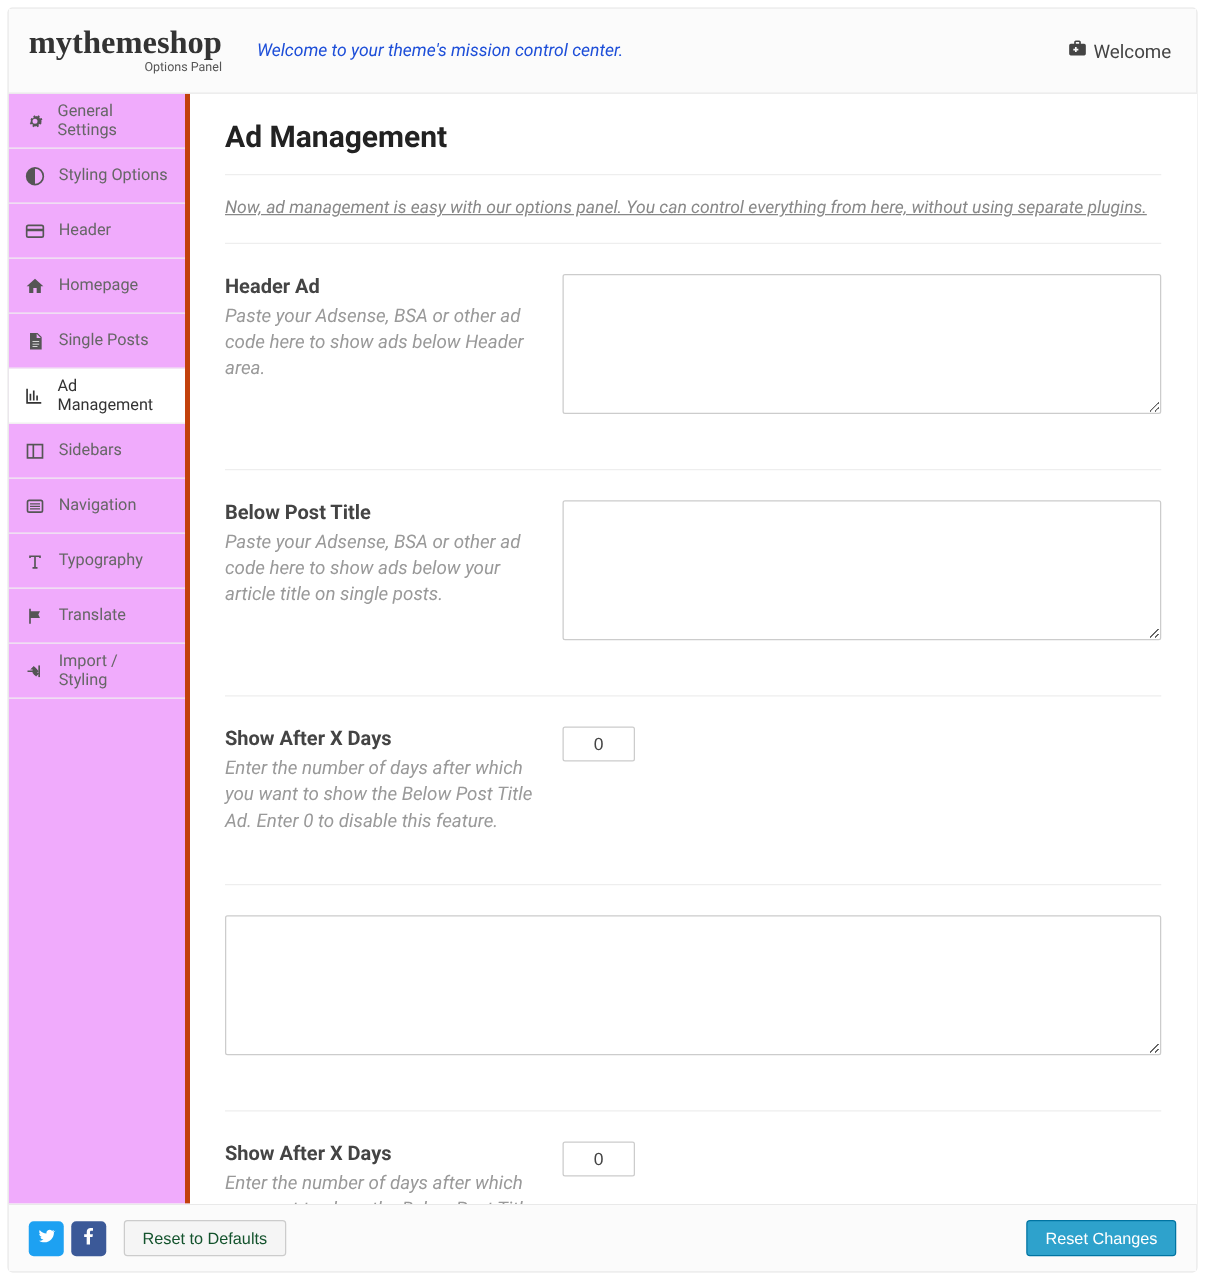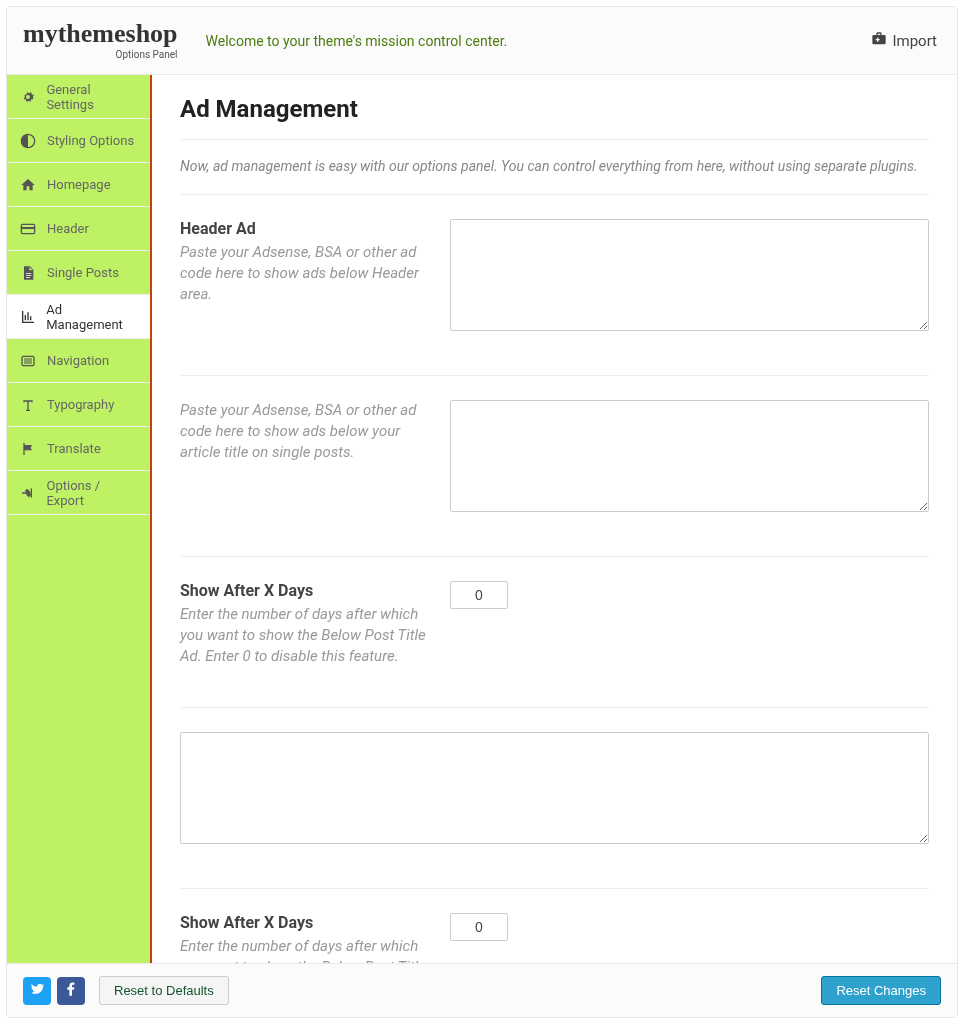--- a/index.html
+++ b/index.html
@@ -40,41 +40,42 @@
   color: #333;
   line-height: 1;
 }
 .logo-sub {
   font-size: 10px;
   color: #555;
   margin-top: 2px;
   margin-left: 16px;
 }
 .welcome {
-  color: #4d7c0f;
+  color: #1d4ed8;
   font-size: 14px;
   flex: 1;
+  font-style: italic;
 }
 .support-link {
   color: #444;
   font-size: 15px;
   text-decoration: none;
   display: flex;
   align-items: center;
   gap: 5px;
 }
 .body {
   display: flex;
   flex: 1;
   overflow: hidden;
 }
 .sidebar {
   width: 145px;
-  border-right: 2px solid #c2410c;
-  background: #bef264;
+  border-right: 4px solid #c2410c;
+  background: #f0abfc;
 }
 .nav-item {
   display: flex;
   align-items: center;
   padding: 0 12px;
   height: 44px;
   border-bottom: 1px solid #efefef;
   color: #666;
   font-size: 13px;
   cursor: pointer;
@@ -106,20 +107,21 @@
   padding-bottom: 16px;
   border-bottom: 1px solid #eee;
   margin-bottom: 18px;
 }
 .page-desc {
   font-style: italic;
   color: #888;
   font-size: 14px;
   padding-bottom: 20px;
   border-bottom: 1px solid #eee;
+  text-decoration: underline;
 }
 .field {
   display: flex;
   padding: 24px 0 40px 0;
   border-bottom: 1px solid #eee;
 }
 .field-label {
   width: 270px;
   padding-right: 20px;
 }
@@ -206,21 +208,21 @@
   <div class="header">
     <div class="logo">
       <span class="logo-text">mythemeshop</span>
       <span class="logo-sub">Options Panel</span>
     </div>
     <div class="welcome">Welcome to your theme's mission control center.</div>
     <a class="support-link">
       <span><svg viewBox="0 0 24 24">
             <path d="M20 6h-4V4a2 2 0 0 0-2-2h-4a2 2 0 0 0-2 2v2H4a2 2 0 0 0-2 2v10a2 2 0 0 0 2 2h16a2 2 0 0 0 2-2V8a2 2 0 0 0-2-2zm-10-2h4v2h-4V4zm3 10h-2v2h-2v-2H7v-2h2v-2h2v2h2v2z"></path>
           </svg></span>
-      <span>Import</span>
+      <span>Welcome</span>
     </a>
   </div>
 
   <div class="body">
 
     <div class="sidebar">
       <div class="nav-item">
         <span class="nav-icon">
             <svg viewBox="0 0 24 24">
               <path d="M19.4 13l.6-1-.6-1 1.5-1.2-1-1.7-1.9.5-.8-.8.5-1.9-1.7-1-1.2 1.5-1-.6-1 .6-1.2-1.5-1.7 1 .5 1.9-.8.8-1.9-.5-1 1.7L7.2 11l-.6 1 .6 1-1.5 1.2 1 1.7 1.9-.5.8.8-.5 1.9 1.7 1 1.2-1.5 1 .6 1-.6 1.2 1.5 1.7-1-.5-1.9.8-.8 1.9.5 1-1.7L19.4 13zM12 15a3 3 0 1 1 0-6 3 3 0 0 1 0 6z"></path>
@@ -233,50 +235,59 @@
             <svg viewBox="0 0 24 24">
               <path d="M12 2a10 10 0 1 0 0 20V2z"></path>
               <circle cx="12" cy="12" r="10" fill="none" stroke="currentColor" stroke-width="2"></circle>
             </svg>
           </span>
         <span>Styling Options</span>
       </div>
       <div class="nav-item">
         <span class="nav-icon">
             <svg viewBox="0 0 24 24">
-              <path d="M12 3l10 9h-3v8h-5v-6h-4v6H5v-8H2z"></path>
-            </svg>
-          </span>
-        <span>Homepage</span>
-      </div>
-      <div class="nav-item">
-        <span class="nav-icon">
-            <svg viewBox="0 0 24 24">
               <rect x="2" y="5" width="20" height="14" rx="2" fill="none" stroke="currentColor" stroke-width="2"></rect>
               <rect x="2" y="9" width="20" height="3"></rect>
             </svg>
           </span>
         <span>Header</span>
       </div>
       <div class="nav-item">
         <span class="nav-icon">
             <svg viewBox="0 0 24 24">
+              <path d="M12 3l10 9h-3v8h-5v-6h-4v6H5v-8H2z"></path>
+            </svg>
+          </span>
+        <span>Homepage</span>
+      </div>
+      <div class="nav-item">
+        <span class="nav-icon">
+            <svg viewBox="0 0 24 24">
               <path d="M6 2h9l5 5v15H6V2zm8 1v5h5"></path>
               <path fill="#fff" d="M9 12h8v1H9zm0 3h8v1H9zm0 3h6v1H9z"></path>
             </svg>
           </span>
         <span>Single Posts</span>
       </div>
       <div class="nav-item active">
         <span class="nav-icon">
             <svg viewBox="0 0 24 24">
               <path d="M3 3v18h18v-2H5V3H3zm4 14h2V9H7v8zm4 0h2V5h-2v12zm4 0h2v-6h-2v6z"></path>
             </svg>
           </span>
         <span>Ad Management</span>
+      </div>
+      <div class="nav-item">
+        <span class="nav-icon">
+            <svg viewBox="0 0 24 24">
+              <rect x="3" y="4" width="18" height="16" fill="none" stroke="currentColor" stroke-width="2"></rect>
+              <line x1="10" y1="4" x2="10" y2="20" stroke="currentColor" stroke-width="2"></line>
+            </svg>
+          </span>
+        <span>Sidebars</span>
       </div>
       <div class="nav-item">
         <span class="nav-icon">
             <svg viewBox="0 0 24 24">
               <rect x="3" y="5" width="18" height="14" rx="2" fill="none" stroke="currentColor" stroke-width="2"></rect>
               <line x1="6" y1="9" x2="18" y2="9" stroke="currentColor" stroke-width="1.5"></line>
               <line x1="6" y1="12" x2="18" y2="12" stroke="currentColor" stroke-width="1.5"></line>
               <line x1="6" y1="15" x2="18" y2="15" stroke="currentColor" stroke-width="1.5"></line>
             </svg>
           </span>
@@ -299,40 +310,41 @@
         <span>Translate</span>
       </div>
       <div class="nav-item">
         <span class="nav-icon">
             <svg viewBox="0 0 24 24">
               <path d="M10 3l6 6h-4v6h-4V9H4l6-6zm4 18l6-6h-4V9h-4v6H8l6 6z" transform="scale(0.7) translate(5 5)"></path>
               <path d="M3 12h12m-4-4l4 4-4 4" fill="none" stroke="currentColor" stroke-width="2"></path>
               <rect x="16" y="5" width="2" height="14"></rect>
             </svg>
           </span>
-        <span>Options / Export</span>
+        <span>Import / Styling</span>
       </div>
     </div>
 
     <div class="content">
       <h1 class="page-title">Ad Management</h1>
       <p class="page-desc">Now, ad management is easy with our options panel. You can control everything from here, without using separate plugins.</p>
 
       <div class="field">
         <div class="field-label">
           <div class="field-title">Header Ad</div>
           <div class="field-desc">Paste your Adsense, BSA or other ad code here to show ads below Header area.</div>
         </div>
         <div class="field-control">
           <textarea style=""></textarea>
         </div>
       </div>
 
       <div class="field">
         <div class="field-label">
+          <div class="field-title">Below Post Title</div>
           <div class="field-desc">Paste your Adsense, BSA or other ad code here to show ads below your article title on single posts.</div>
         </div>
         <div class="field-control">
           <textarea style=""></textarea>
         </div>
       </div>
 
       <div class="field">
         <div class="field-label">
           <div class="field-title">Show After X Days</div>

